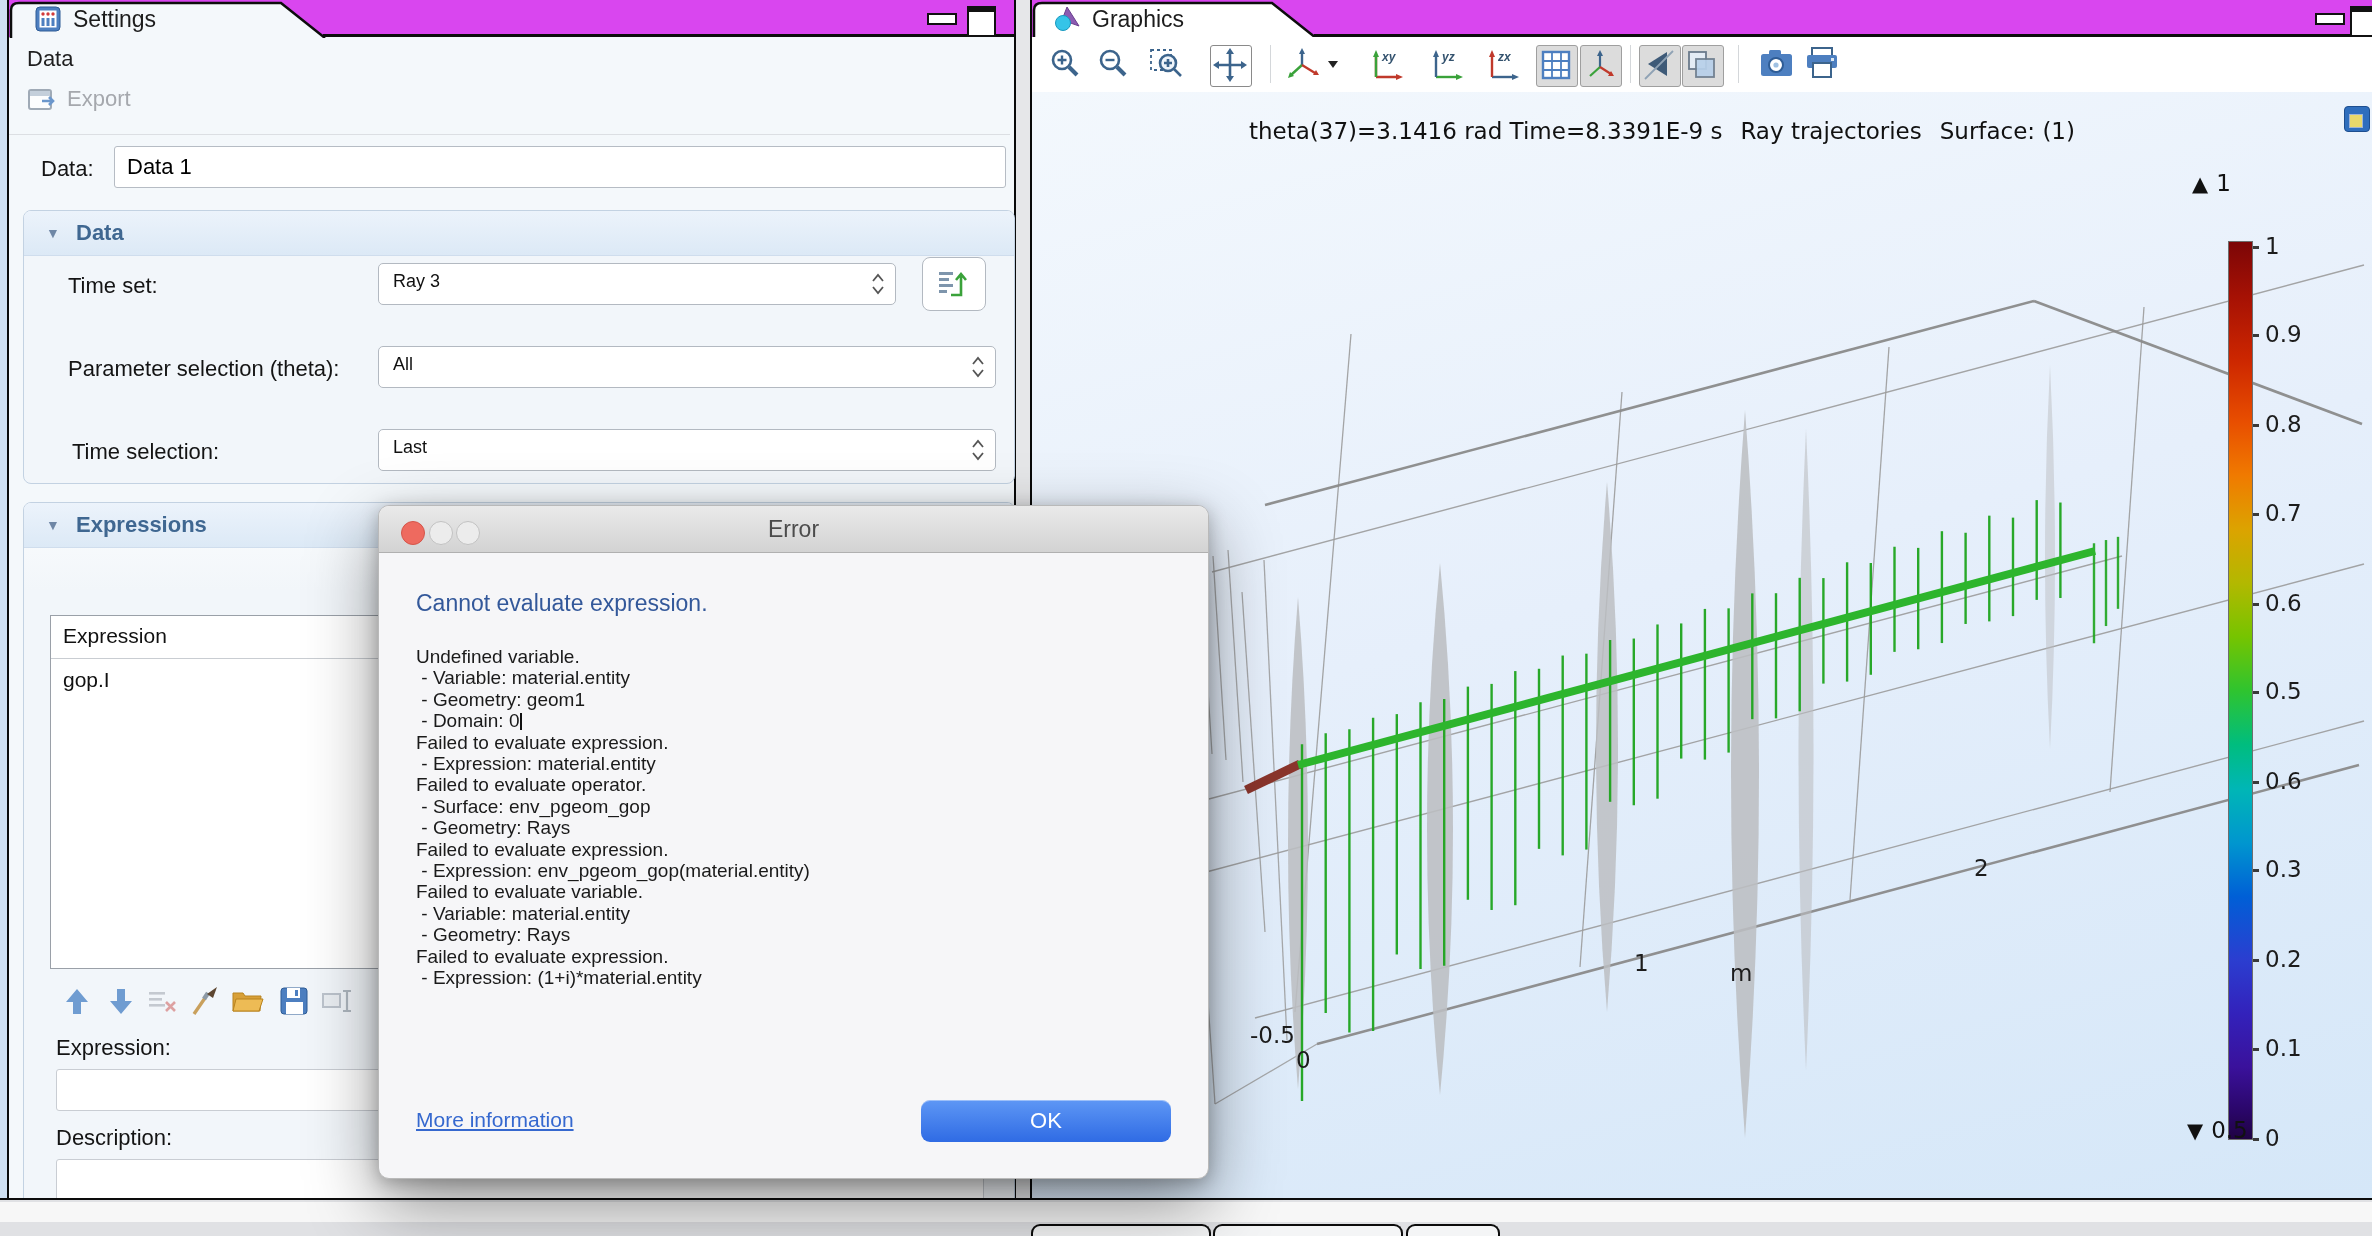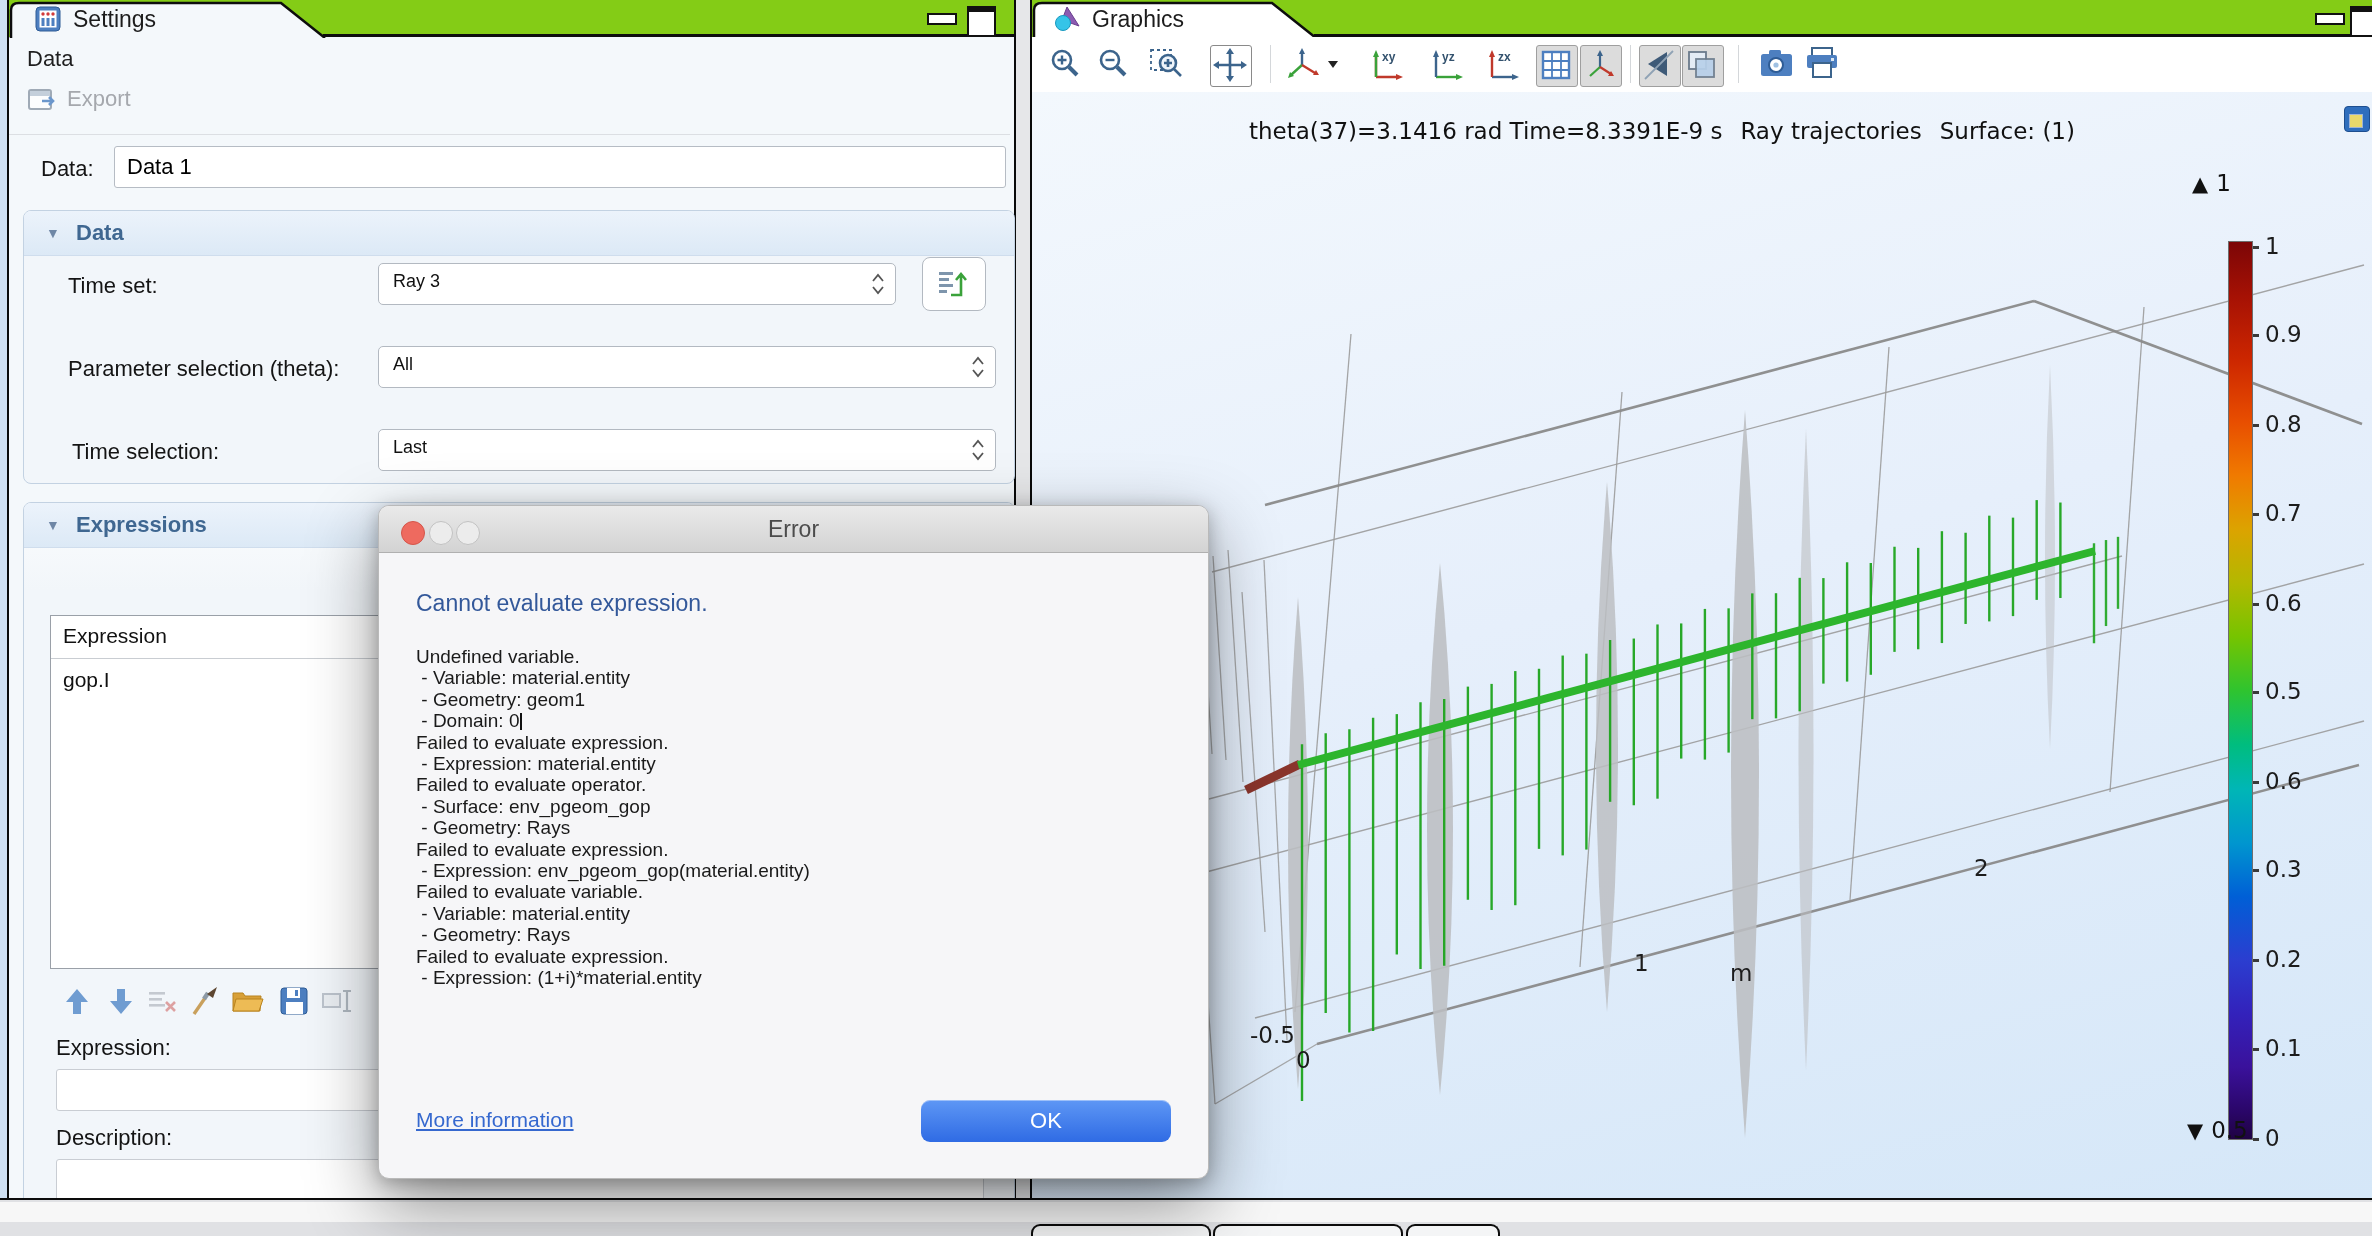--- a/index.html
+++ b/index.html
@@ -4,21 +4,21 @@
 <style>
   html,body{margin:0;padding:0;background:#e6e7e9;}
   #app{position:relative;width:2372px;height:1236px;overflow:hidden;
        font-family:"Liberation Sans",sans-serif;background:#e6e7e9;}
   .abs{position:absolute;}
 
   
   #left-panel{left:7px;top:0;width:1005px;height:1236px;background:#f4f8fb;
               border-left:2px solid #0a0a0a;border-right:2px solid #0a0a0a;}
   #left-blue-edge{left:0;top:0;width:7px;height:1236px;background:#cfe0f2;}
-  .tabrow{left:0;top:0;right:0;height:37px;background:#84cc16;}
+  .tabrow{left:0;top:0;right:0;height:37px;background:#d946ef;}
   .tabline{position:absolute;top:34px;height:2.5px;background:#0d0d0d;}
   .tab-label{position:absolute;top:6px;font-size:23px;color:#1c1c1c;}
   .winbtn-min{position:absolute;top:13px;width:26px;height:8px;border:2.5px solid #111;background:#fff;}
   .winbtn-max{position:absolute;top:6px;width:25px;height:23px;border:2.5px solid #111;border-top-width:6px;background:#fff;}
 
   .section-title{font-size:22px;color:#1f1f1f;}
   .export-label{font-size:22px;color:#a5a8ad;}
   .hdivider{height:1px;background:#dcdfe3;}
 
   .field-label{font-size:22px;color:#141414;}
@@ -58,21 +58,21 @@
   .err-line{font-size:19px;line-height:21.4px;color:#1a1a1a;white-space:pre;}
   .caret{display:inline-block;width:2px;height:17px;background:#111;vertical-align:-3px;margin-left:1px;}
   #more-info{position:absolute;left:37px;top:602px;font-size:21px;color:#3568cf;text-decoration:underline;cursor:pointer;}
   #ok-btn{position:absolute;left:542px;top:594px;width:250px;height:42px;border-radius:9px;
           background:linear-gradient(#5e97f5,#2f6be4);color:#fff;font-size:22px;text-align:center;line-height:42px;
           box-shadow:inset 0 1px 0 rgba(255,255,255,.4);cursor:pointer;}
 
   
   #right-panel{left:1030px;top:0;width:1342px;height:1236px;background:#fff;border-left:2px solid #0a0a0a;}
   #gtoolbar{position:absolute;left:0;top:37px;right:0;height:55px;background:#fff;border-bottom:1px solid #c9ccd0;}
-  .gicon{position:absolute;top:8px;width:40px;height:40px;}
+  .gicon{position:absolute;top:8px;width:40px;height:40px;font-style:italic;}
   .gicon.pressed{background:#dcdcdc;border:1px solid #9f9f9f;border-radius:3px;}
   .gsep{position:absolute;top:8px;width:1px;height:38px;background:#d4d7da;}
   .axlabel{font-size:12px;font-weight:bold;fill:#33526e;}
 
   #canvas{position:absolute;left:0;top:92px;width:1342px;height:1106px;
           background:linear-gradient(165deg,#f3f8fd 0%,#e6effb 45%,#d5e7f8 100%);}
   #plot-title{position:absolute;left:60px;top:26px;width:1140px;text-align:center;
           font-family:"DejaVu Sans",sans-serif;font-size:23px;color:#111;}
   #plot-title span{margin:0 9px;}
   .ticklabel{position:absolute;font-family:"DejaVu Sans",sans-serif;font-size:23px;color:#1c1c1c;}

